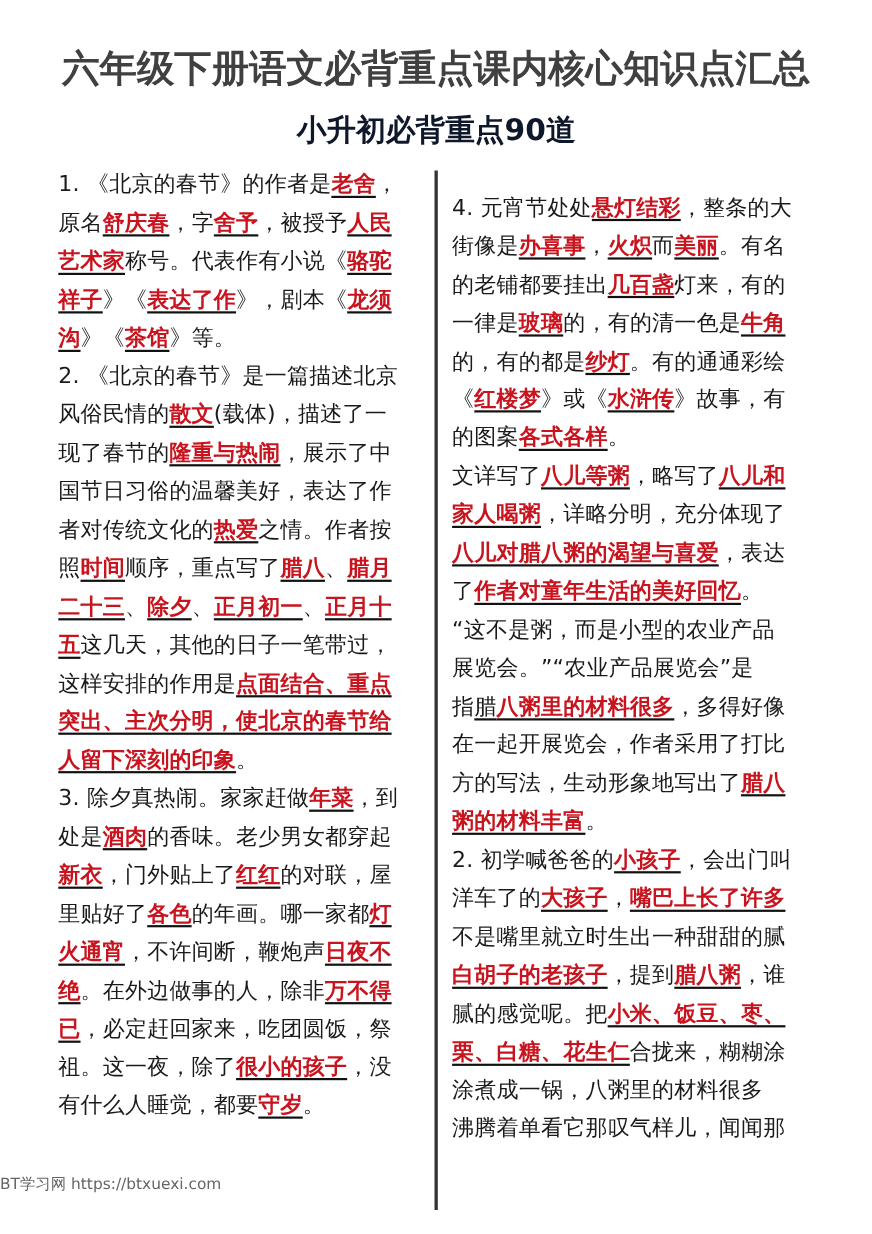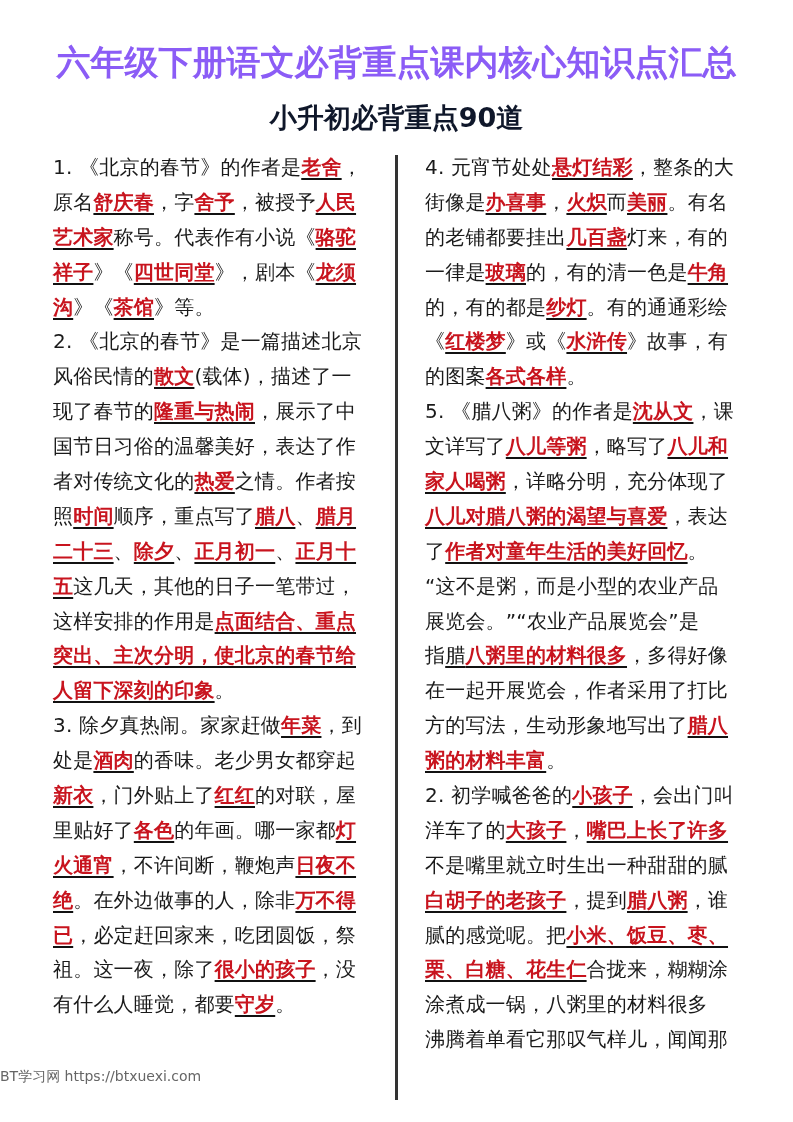--- a/index.html
+++ b/index.html
@@ -1,45 +1,45 @@
 <!DOCTYPE html>
 <html><head>
 <meta charset="utf-8">
 <style>
   html, body { margin:0; padding:0; background:#ffffff; }
   body { width:793px; height:1122px; position:relative; overflow:hidden;
          font-family: "DejaVu Sans", "Liberation Sans", sans-serif; color:#1a1a1a; }
   .title { position:absolute; left:0; top:40px; width:793px; text-align:center;
-           font-size:34px; font-weight:bold; color:#8b5cf6; letter-spacing:0px; }
+           font-size:34px; font-weight:bold; color:#404040; letter-spacing:0px; }
   .subtitle { position:absolute; left:0; top:100px; width:793px; text-align:center;
               font-size:27px; font-weight:bold; color:#0f172a; }
   .col { position:absolute; top:150px; width:332px; }
   .col.left { left:53px; }
-  .col.right { left:425px; }
+  .col.right { left:411px;margin-top:21px; }
   .line { height:34.9px; line-height:34.9px; font-size:20px; white-space:nowrap;
           letter-spacing:0.2px; }
   .hl { color:#c8141e; font-weight:bold; text-decoration:underline;
         text-decoration-color:#111; text-underline-offset:4px; text-decoration-thickness:1.5px; }
   .ul { text-decoration:underline; text-decoration-color:#111; text-underline-offset:4px;
         text-decoration-thickness:1.5px; }
   .divider { position:absolute; left:395px; top:155px; width:3px; height:945px; background:#333; }
   .footer { position:absolute; left:0; top:1068px; width:793px; text-align:left;
             font-size:14px; color:#666; font-family:"DejaVu Sans", sans-serif; }
 </style>
 </head>
 <body>
 
 <div class="title">六年级下册语文必背重点课内核心知识点汇总</div>
 <div class="subtitle">小升初必背重点90道</div>
 
 <div class="col left" id="col-left">
     <div class="line"><span>1. 《北京的春节》的作者是</span><span class="hl">老舍</span><span>，</span></div>
     <div class="line"><span>原名</span><span class="hl">舒庆春</span><span>，字</span><span class="hl">舍予</span><span>，被授予</span><span class="hl">人民</span></div>
     <div class="line"><span class="hl">艺术家</span><span>称号。代表作有小说《</span><span class="hl">骆驼</span></div>
-    <div class="line"><span class="hl">祥子</span><span>》《</span><span class="hl">四世同堂</span><span>》，剧本《</span><span class="hl">龙须</span></div>
+    <div class="line"><span class="hl">祥子</span><span>》《</span><span class="hl">表达了作</span><span>》，剧本《</span><span class="hl">龙须</span></div>
     <div class="line"><span class="hl">沟</span><span>》《</span><span class="hl">茶馆</span><span>》等。</span></div>
     <div class="line"><span>2. 《北京的春节》是一篇描述北京</span></div>
     <div class="line"><span>风俗民情的</span><span class="hl">散文</span><span>(载体)，描述了一</span></div>
     <div class="line"><span>现了春节的</span><span class="hl">隆重与热闹</span><span>，展示了中</span></div>
     <div class="line"><span>国节日习俗的温馨美好，表达了作</span></div>
     <div class="line"><span>者对传统文化的</span><span class="hl">热爱</span><span>之情。作者按</span></div>
     <div class="line"><span>照</span><span class="hl">时间</span><span>顺序，重点写了</span><span class="hl">腊八</span><span>、</span><span class="hl">腊月</span></div>
     <div class="line"><span class="hl">二十三</span><span>、</span><span class="hl">除夕</span><span>、</span><span class="hl">正月初一</span><span>、</span><span class="hl">正月十</span></div>
     <div class="line"><span class="hl">五</span><span>这几天，其他的日子一笔带过，</span></div>
     <div class="line"><span>这样安排的作用是</span><span class="hl">点面结合、重点</span></div>
@@ -57,21 +57,20 @@
   </div>
 <div class="divider"></div>
 <div class="col right" id="col-right">
     <div class="line"><span>4. 元宵节处处</span><span class="hl">悬灯结彩</span><span>，整条的大</span></div>
     <div class="line"><span>街像是</span><span class="hl">办喜事</span><span>，</span><span class="hl">火炽</span><span>而</span><span class="hl">美丽</span><span>。有名</span></div>
     <div class="line"><span>的老铺都要挂出</span><span class="hl">几百盏</span><span>灯来，有的</span></div>
     <div class="line"><span>一律是</span><span class="hl">玻璃</span><span>的，有的清一色是</span><span class="hl">牛角</span></div>
     <div class="line"><span>的，有的都是</span><span class="hl">纱灯</span><span>。有的通通彩绘</span></div>
     <div class="line"><span>《</span><span class="hl">红楼梦</span><span>》或《</span><span class="hl">水浒传</span><span>》故事，有</span></div>
     <div class="line"><span>的图案</span><span class="hl">各式各样</span><span>。</span></div>
-    <div class="line"><span>5. 《腊八粥》的作者是</span><span class="hl">沈从文</span><span>，课</span></div>
     <div class="line"><span>文详写了</span><span class="hl">八儿等粥</span><span>，略写了</span><span class="hl">八儿和</span></div>
     <div class="line"><span class="hl">家人喝粥</span><span>，详略分明，充分体现了</span></div>
     <div class="line"><span class="hl">八儿对腊八粥的渴望与喜爱</span><span>，表达</span></div>
     <div class="line"><span>了</span><span class="hl">作者对童年生活的美好回忆</span><span>。</span></div>
     <div class="line"><span>“这不是粥，而是小型的农业产品</span></div>
     <div class="line"><span>展览会。”“农业产品展览会”是</span></div>
     <div class="line"><span>指</span><span class="ul">腊</span><span class="hl">八粥里的材料很多</span><span>，多得好像</span></div>
     <div class="line"><span>在一起开展览会，作者采用了打比</span></div>
     <div class="line"><span>方的写法，生动形象地写出了</span><span class="hl">腊八</span></div>
     <div class="line"><span class="hl">粥的材料丰富</span><span>。</span></div>

